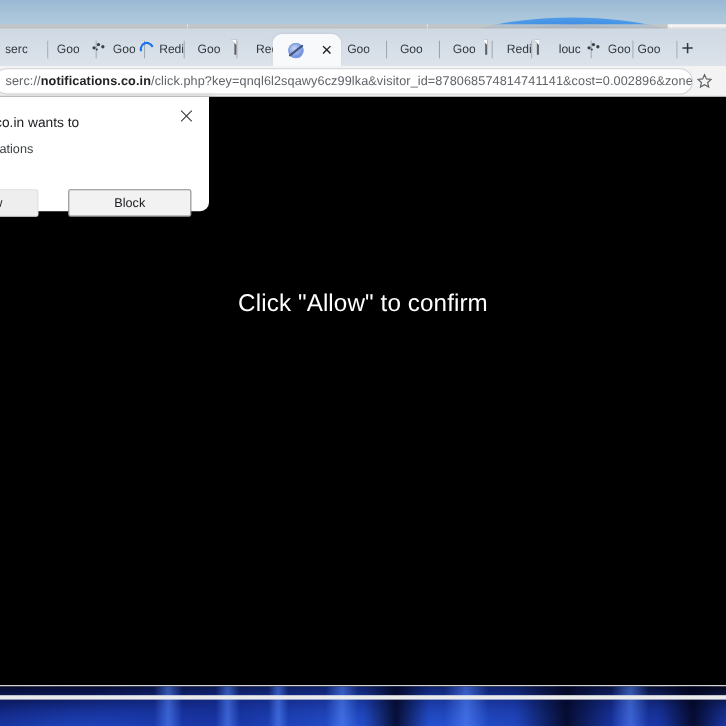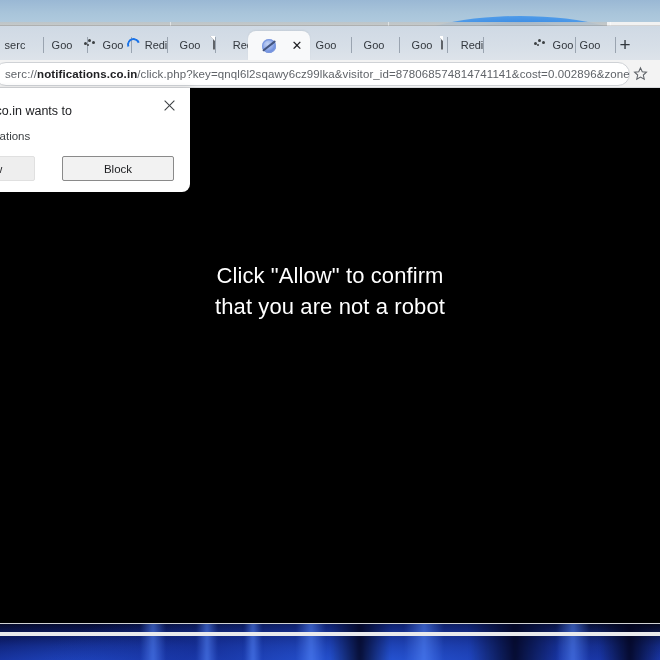--- a/index.html
+++ b/index.html
@@ -205,21 +205,21 @@
     position: absolute; left: 16px; top: 42px;
     font-size: 11.5px; color: #3c4043; white-space: nowrap;
   }
   #perm-close {
     position: absolute; right: 13px; top: 11px;
     width: 16px; height: 16px;
     font-size: 15px; line-height: 16px; color: #3c4043; text-align: center;
     font-weight: 300;
   }
   .perm-btn {
-    position: absolute; top: 68px; height: 25px;
+    position: absolute; top: 84px; height: 25px;
     font-size: 11.5px; color: #202124;
     display: flex; align-items: center; justify-content: center;
     border-radius: 2px;
   }
   #btn-allow {
     left: 0px; width: 93px;
     background: #eeeeee; border: 1px solid #e0e0e0;
   }
   #btn-block {
     left: 120px; width: 112px;
@@ -289,20 +289,25 @@
       </div>
       <div class="tab" style="left: 396px; width: 52px;">
         <span class="tlabel">Goo</span>
         <span class="tsep"></span>
       </div>
       <div class="tab" style="left: 440px; width: 44px;">
         <span class="favicon"><span class="fav-doc"></span></span>
         <span class="tlabel">Redi</span>
         <span class="tsep"></span>
       </div>
+      <div class="tab" style="left: 478px; width: 60px;">
+        <span class="favicon"><span class="fav-doc"></span></span>
+        <span class="tlabel">louc</span>
+        <span class="tsep"></span>
+      </div>
       <div class="tab" style="left: 530px; width: 46px;">
         <span class="favicon"><span class="fav-dots"><i style="left:1px;top:5px;width:3px;height:3px;"></i><i style="left:5px;top:2px;width:3px;height:3px;"></i><i style="left:9px;top:4px;width:3px;height:3px;"></i><i style="left:4px;top:7px;width:2px;height:2px;"></i></span></span>
         <span class="tlabel">Goo</span>
         <span class="tsep"></span>
       </div>
       <div class="tab" style="left: 564px; width: 52px;">
         <span class="tlabel">Goo</span>
         <span class="tsep"></span>
       </div>
       <div id="newtab" style="left: 615px;">+</div>
@@ -317,21 +322,20 @@
     <div id="star">
       <svg width="15" height="15" viewBox="0 0 24 24" fill="none" stroke="#5f6368" stroke-width="1.7">
         <polygon points="12,3 14.8,9.2 21.5,9.9 16.5,14.4 18,21 12,17.6 6,21 7.5,14.4 2.5,9.9 9.2,9.2"></polygon>
       </svg>
     </div>
   </div>
 
   <div id="content">
     <div id="page-message">
       <div>Click "Allow" to confirm</div>
-      <div>that you are not a robot</div>
     </div>
   </div>
 
   <div id="perm-dialog">
     <div id="perm-title">heous.co.in wants to</div>
     <div id="perm-sub">w notifications</div>
     <div id="perm-close">
       <svg width="13" height="13" viewBox="0 0 16 16" stroke="#3c4043" stroke-width="1.3">
         <line x1="2" y1="2" x2="14" y2="14"></line>
           <line x1="14" y1="2" x2="2" y2="14"></line>

